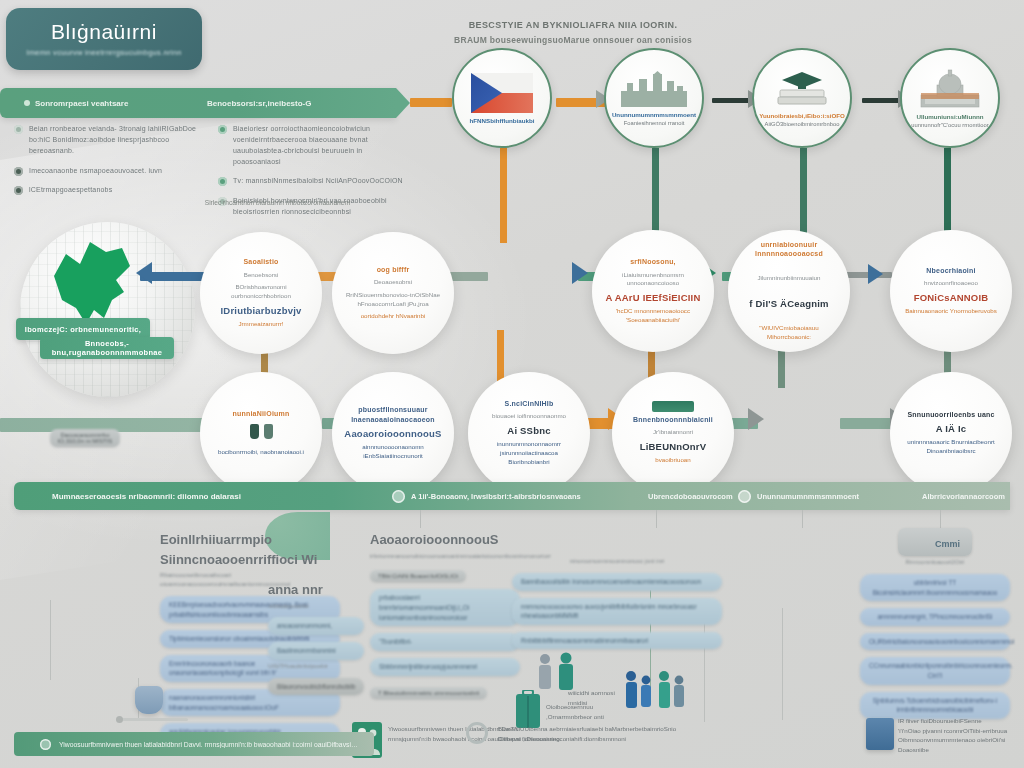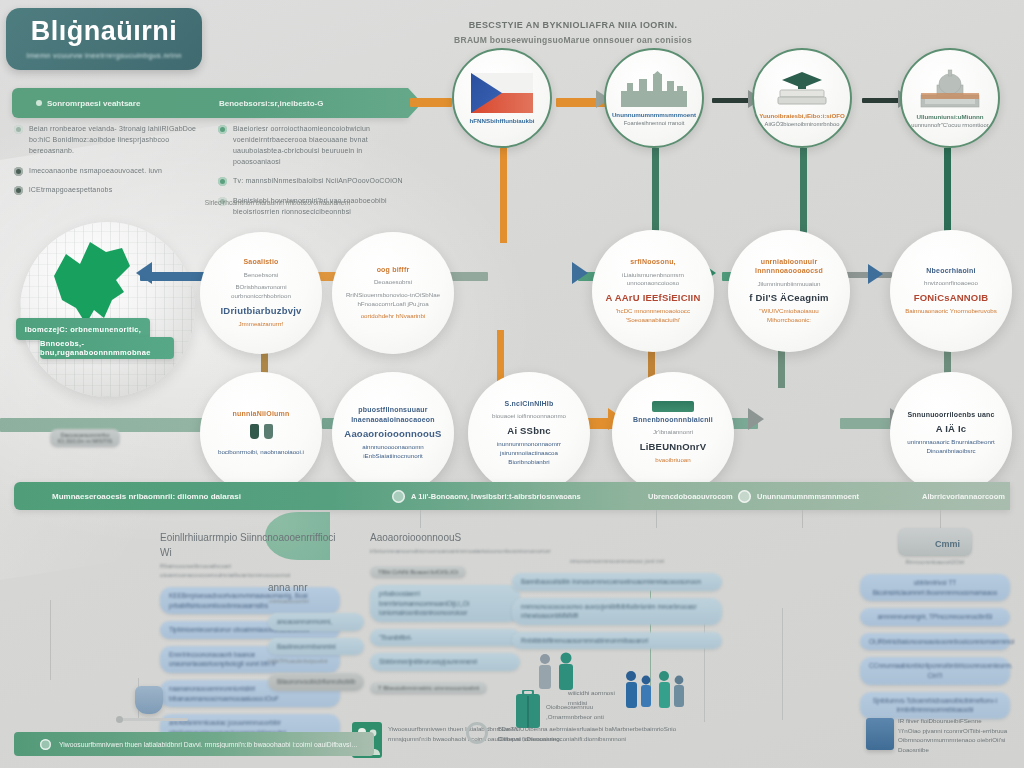--- a/index.html
+++ b/index.html
@@ -20,32 +20,32 @@
     transform:skewY(-9deg); pointer-events:none;}
 
   
   .title-badge{
     position:absolute; left:6px; top:8px; width:196px; height:62px;
     border-radius:14px;
     background:linear-gradient(135deg,#4e7d80 0%,#477377 55%,#3f6a70 100%);
     box-shadow:0 3px 9px rgba(0,0,0,.18);
     display:flex;flex-direction:column;align-items:center;justify-content:center;
   }
-  .title-badge .t1{ color:#fff; font-size:27px; font-weight:bold; letter-spacing:.5px;
+  .title-badge .t1{ color:#fff; font-size:21px; font-weight:normal; letter-spacing:.5px;
      filter:blur(.7px); line-height:1;}
   .title-badge .t2{ color:#cfe0e2; font-size:7.5px; margin-top:6px; filter:blur(.8px); letter-spacing:.3px;}
 
   
   .top-head{ position:absolute; left:408px; top:20px; width:330px; text-align:center;}
   .top-head .h1{ font-size:9px; font-weight:bold; color:#6d7470; filter:blur(.7px); letter-spacing:.4px;}
   .top-head .h2{ font-size:8.5px; font-weight:bold; color:#7b817d; filter:blur(.75px); margin-top:5px; letter-spacing:.3px;}
 
   
   .legend-banner{
-    position:absolute; left:12px; top:88px; width:396px; height:30px;
+    position:absolute; left:0; top:88px; width:396px; height:30px;
     background:linear-gradient(90deg,#5aa07e 0%,#59a080 60%,#64a889 100%);
     border-radius:6px 0 0 6px;
     box-shadow:0 2px 6px rgba(0,0,0,.12);
     display:flex; align-items:center;
   }
   .legend-banner:after{content:"";position:absolute;right:-14px;top:0;border-style:solid;
     border-width:15px 0 15px 14px;border-color:transparent transparent transparent #64a889;}
   .lb-col{ color:#e9f2ec; font-size:8px; font-weight:bold; filter:blur(.7px); display:flex; align-items:center; gap:5px;}
   .lb-col.a{ margin-left:24px; width:175px;}
   .lb-col.b{ margin-left:8px;}
@@ -70,21 +70,21 @@
       repeating-linear-gradient(90deg, rgba(120,135,128,.35) 0 1px, transparent 1px 9px),
       repeating-linear-gradient(0deg, rgba(120,135,128,.22) 0 1px, transparent 1px 11px);
      -webkit-mask-image:radial-gradient(circle at 50% 50%, #000 98%, transparent 100%);
              mask-image:radial-gradient(circle at 50% 50%, #000 98%, transparent 100%);}
   .globe svg{ position:absolute; left:26px; top:14px; }
   .globe-bar{ position:absolute; height:22px; border-radius:4px;
      background:linear-gradient(90deg,#4fa07d,#57a887); box-shadow:0 2px 5px rgba(0,0,0,.14);
      display:flex;align-items:center;justify-content:center;
      color:#ffffff; font-size:7.5px; font-weight:bold; filter:blur(.75px); letter-spacing:.3px;}
   .gb1{ left:16px; top:318px; width:134px;}
-  .gb2{ left:40px; top:337px; width:134px;}
+  .gb2{ left:40px; top:337px; width:134px;text-align:center;}
 
   
   .globe-note{ position:absolute; left:190px; top:198px; width:175px; font-size:6.6px;
     color:#818884; filter:blur(.7px); text-align:center; line-height:1.4;}
 
   
   .hline{ position:absolute; height:9px; border-radius:1px; }
   .vline{ position:absolute; width:7px; }
   .ar-head{ position:absolute; width:0;height:0; border-style:solid;}
 
@@ -116,21 +116,21 @@
     border-radius:6px 0 0 6px; box-shadow:0 2px 6px rgba(0,0,0,.10);
     display:flex;align-items:center; }
   .sect-bar .sb-title{ color:#f0f6f2; font-size:8px; font-weight:bold; margin-left:38px; filter:blur(.7px);}
   .sect-bar .sb-item{ color:#f2f6f3; font-size:7.5px; font-weight:bold; filter:blur(.75px);
         display:flex;align-items:center;gap:6px;position:absolute;}
   .sb-ico{width:13px;height:13px;border-radius:50%;background:rgba(255,255,255,.45);
      box-shadow:inset 0 0 0 1.5px rgba(255,255,255,.7); flex:none;}
 
   
   .bcol{ position:absolute; }
-  .bcol .b-head{ font-size:10px; font-weight:normal; color:#6d7478; filter:blur(.7px); line-height:1.5;}
+  .bcol .b-head{ font-size:13px; font-weight:bold; color:#6d7478; filter:blur(.7px); line-height:1.5;}
   .bcol .b-sub{ font-size:6.2px; color:#848b8e; filter:blur(.8px); margin-top:2px; line-height:1.45;}
   .pill{ border-radius:11px; padding:4px 9px; margin-top:7px;
      font-size:6.4px; color:#4d6586; filter:blur(.8px); line-height:1.5;
      background:linear-gradient(180deg,#b6cbdf,#a9c0d6); box-shadow:0 1px 3px rgba(0,0,0,.10);}
   .pill.t{ background:linear-gradient(180deg,#bdd2dc,#aec5d2); color:#4f6a7c;}
   .pill.g{ background:linear-gradient(180deg,#c2c6c5,#b1b6b5); color:#5d6365;}
   .tagbox{ display:inline-block; border-radius:7px; padding:3px 8px; font-size:6px;
      background:linear-gradient(180deg,#c6cbcb,#b6bbbb); color:#5a6163; filter:blur(.8px);
      box-shadow:0 1px 2px rgba(0,0,0,.10);}
 
@@ -333,21 +333,21 @@
   </div>
 
 
   <div class="node" style="left:592px;top:230px;">
     <div class="n-ttl c-orange">srfiNoosonu,</div>
     <div class="n-sub">iLiaiuismunenbnomsrn  unnoonaoncoiooso</div>
     <div class="n-val c-red">A  AArU  IEEfSiEICIIN</div>
     <div class="n-foot c-orange">'hcDC mnonnnemoaoioocc  'Soeoaanabiiaciuihi'</div>
   </div>
 
-  <div class="node" style="left:728px;top:230px;">
+  <div class="node" style="left:728px;top:230px;justify-content:space-between;">
     <div class="n-ttl c-orange">unrniabioonuuir lnnnnnoaoooaocsd</div>
     <div class="n-sub">Jilumninunbiinmuuaiun</div>
     <div class="n-val c-dark">f  DiI'S  ÄCeagnim</div>
     <div class="n-foot c-orange">"WlUIVCmiobaoiasuu  Mihorrcboaonic:</div>
   </div>
 
   <div class="node" style="left:890px;top:230px;">
     <div class="n-ttl c-blue">Nbeocrhiaoini</div>
     <div class="n-sub">hnvizoonrfinoaoeoo</div>
     <div class="n-val c-red">FONiCsANNOIB</div>

